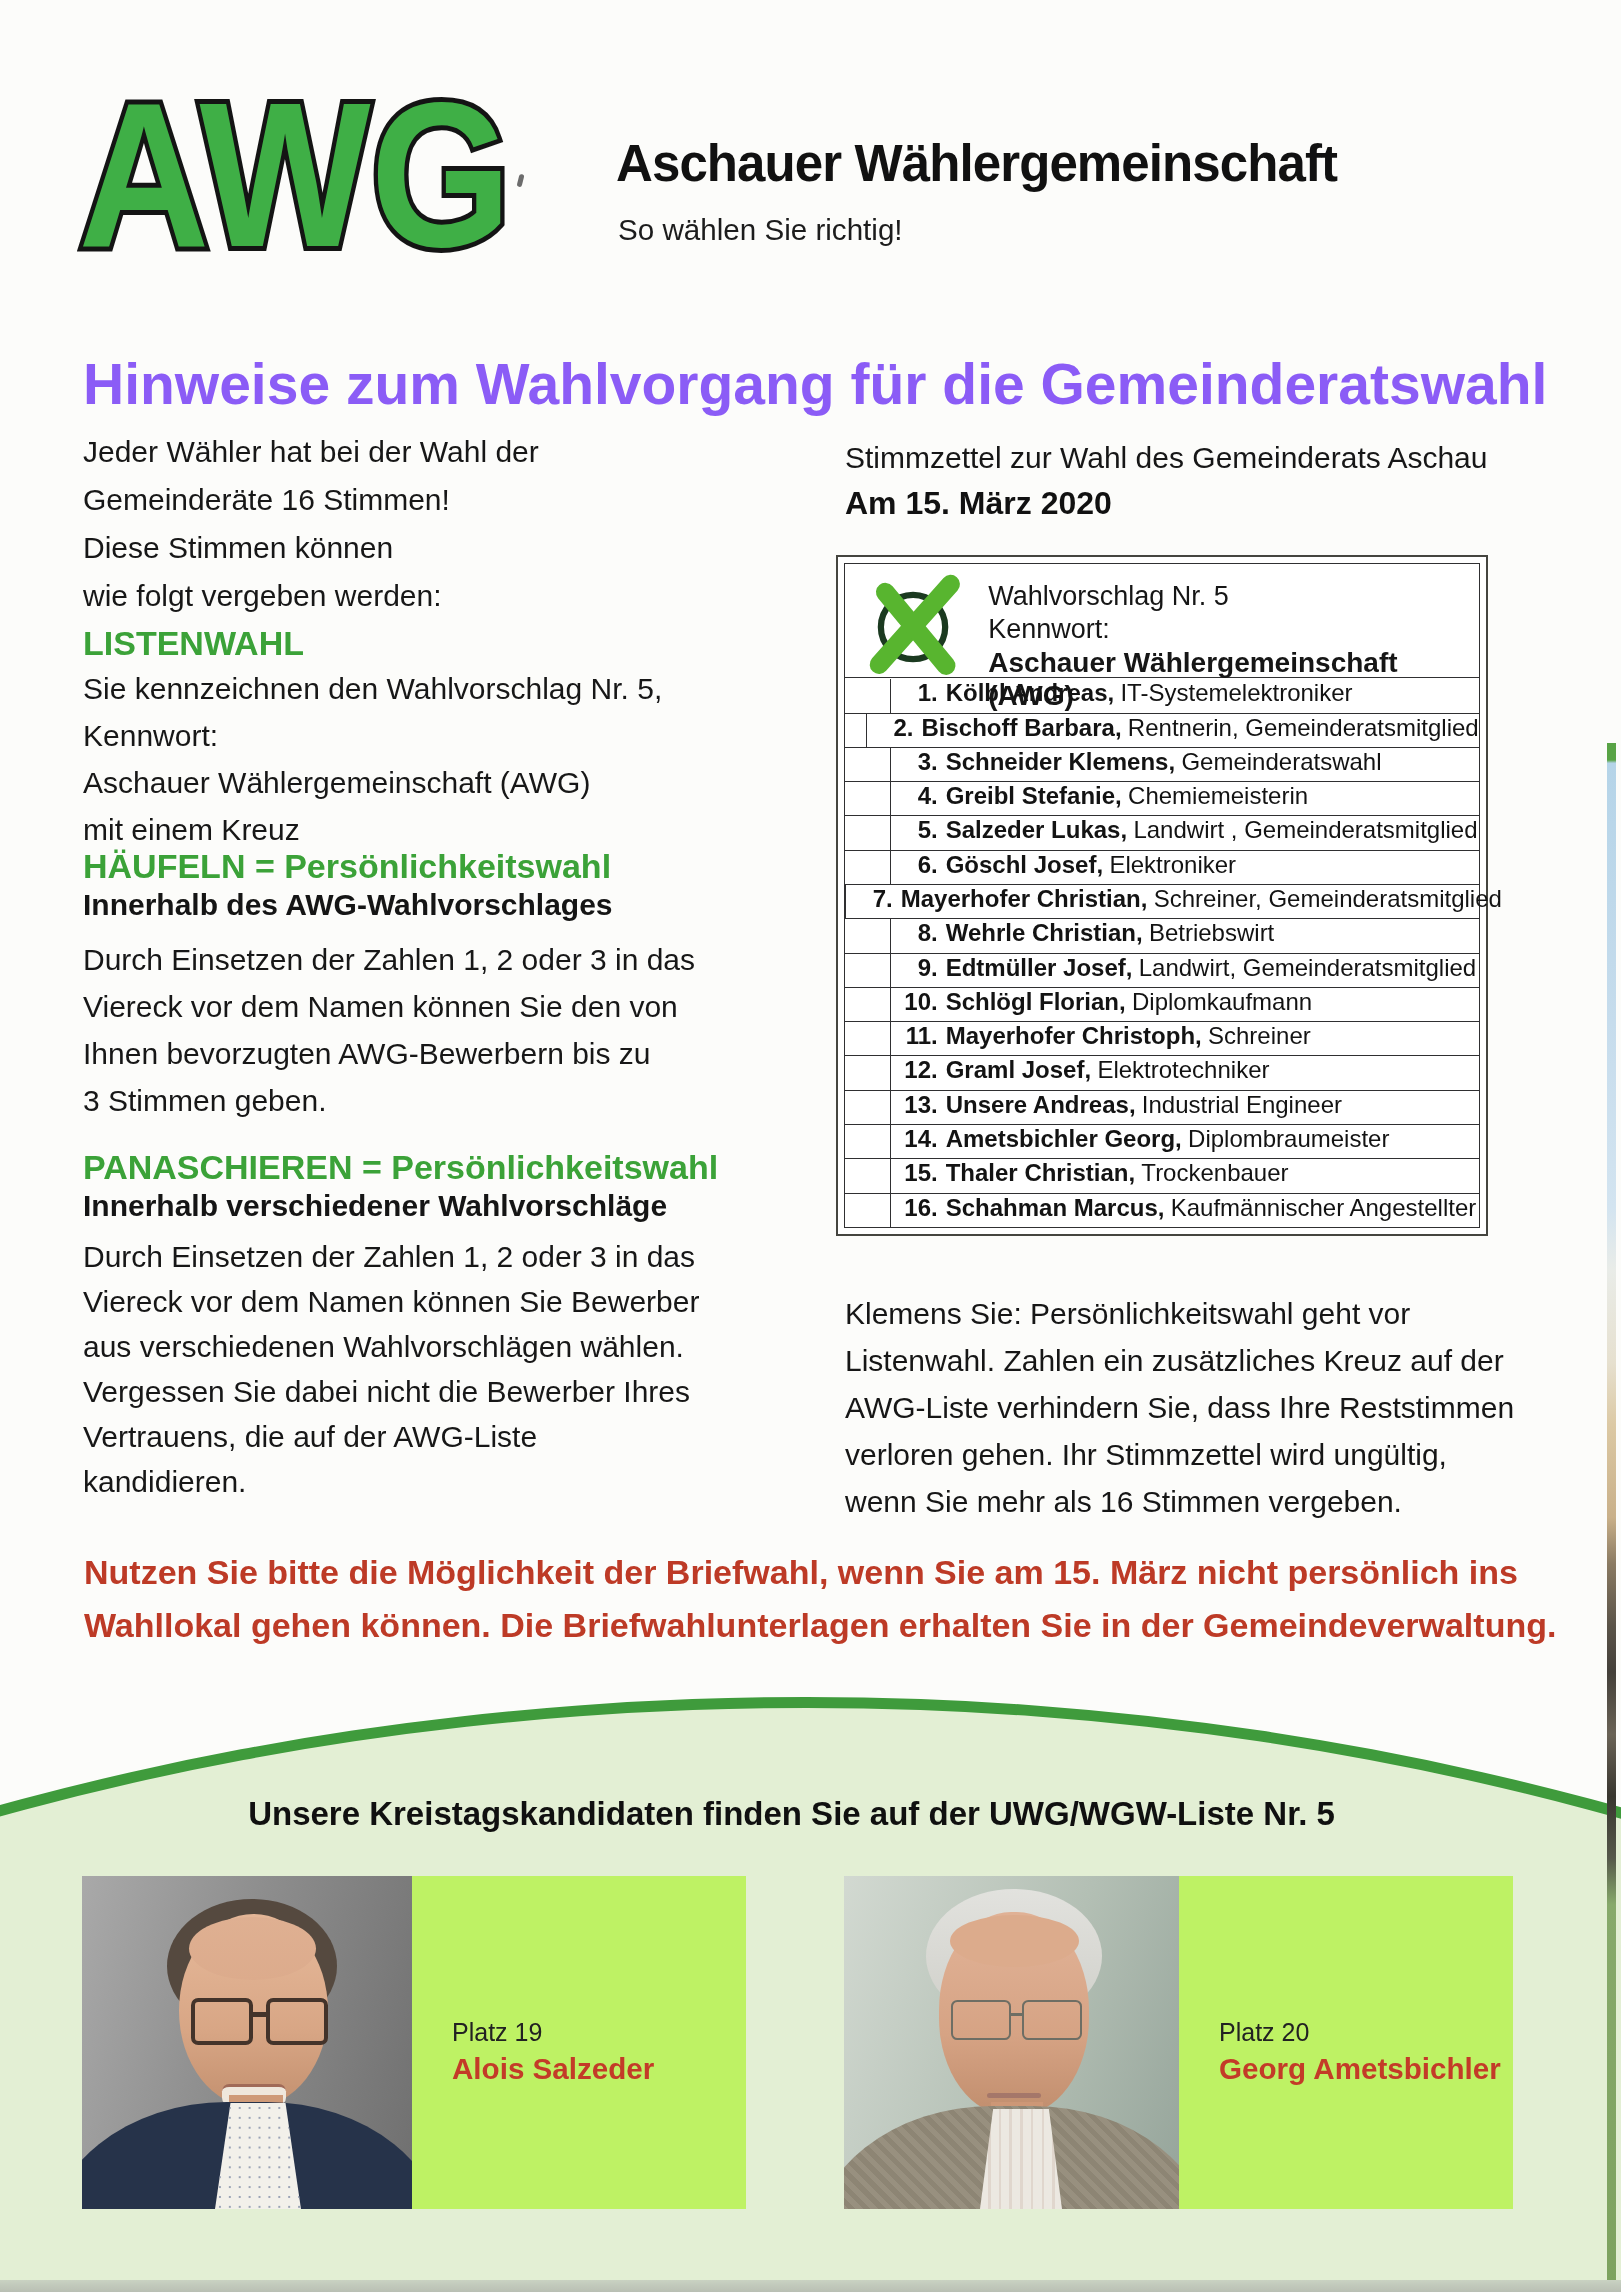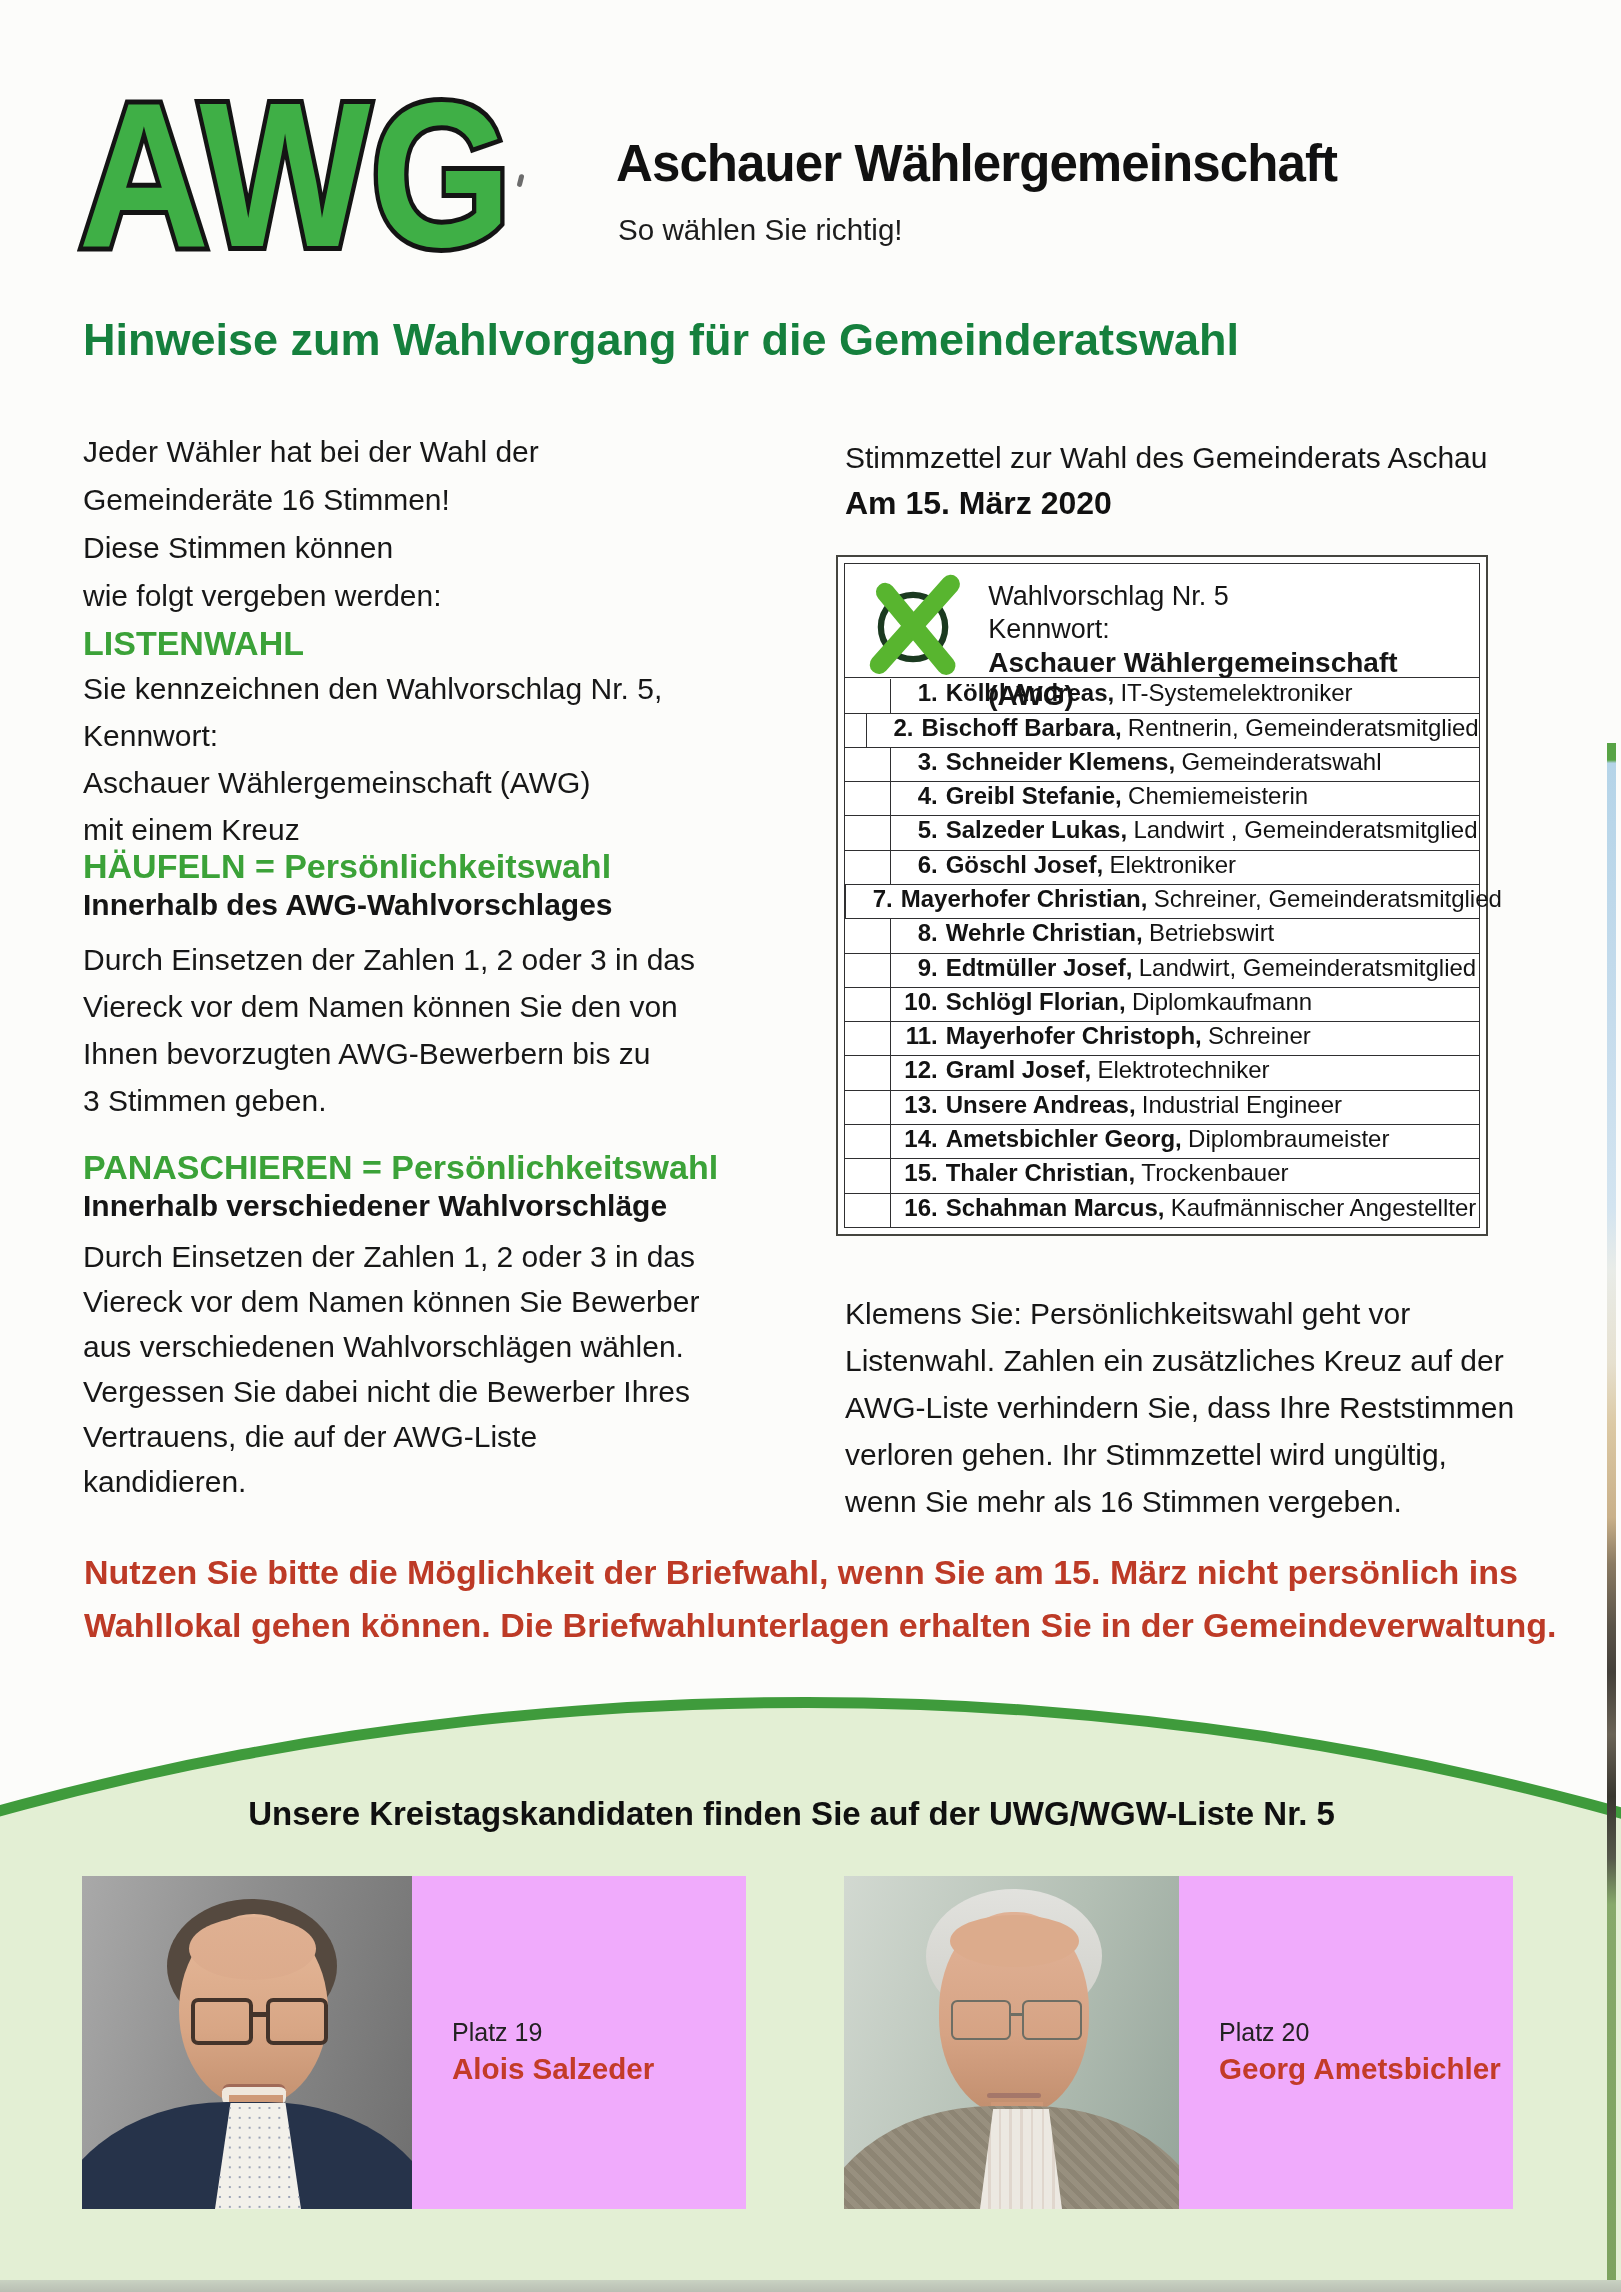--- a/index.html
+++ b/index.html
@@ -5,21 +5,21 @@
   html,body{margin:0;padding:0;background:#e8e8e6;}
   .page{position:relative;width:1621px;height:2293px;background:#fcfcfa;overflow:hidden;
         font-family:"Liberation Sans", sans-serif;color:#161616;}
   .abs{position:absolute;}
 
   
   .logo-svg{position:absolute;left:77px;top:79px;width:461px;height:184px;}
   .org-title{position:absolute;left:616px;top:134px;font-size:51px;font-weight:bold;
              letter-spacing:-0.9px;color:#111;}
   .tagline{position:absolute;left:618px;top:213px;font-size:29.6px;color:#1c1c1c;}
-  .headline{position:absolute;left:83px;top:314px;font-size:45px;font-weight:bold;color:#15803d;}
+  .headline{position:absolute;left:83px;top:351px;font-size:57px;font-weight:bold;color:#8b5cf6;}
   .artifact{position:absolute;left:518px;top:174px;width:4.5px;height:13.4px;background:#3c3c3c;
             border-radius:2.7px;transform:rotate(14deg);opacity:.75;}
 
   
   .body-txt{font-size:30px;line-height:48px;color:#171717;}
   .lh52 .ln{line-height:47px;} .lh54 .ln{line-height:48px;} .lh50 .ln{line-height:45px;}
   .green-h{font-size:34px;font-weight:bold;color:#3ba238;}
   .sub-bold{font-size:30px;font-weight:bold;color:#151515;}
   .runs b{font-weight:normal;}
 
@@ -57,21 +57,21 @@
   #note .ln{line-height:47px;font-size:30px;}
 
   
   #brief{left:84px;top:1546px;font-size:34px;font-weight:bold;color:#bd3a26;line-height:53px;}
 
   
   .green-ellipse{left:-1522px;top:1697px;width:4657px;height:3493px;border-radius:50%;
                  background:#e3efd4;border:11.6px solid #3f9b3c;box-sizing:border-box;}
   .footer-heading{left:0;top:1795px;width:1583px;text-align:center;font-size:33px;
                   font-weight:bold;color:#101010;}
-  .card-label{background:#f0abfc;}
+  .card-label{background:#bef264;}
   #label-a{left:412px;top:1876px;width:334px;height:333px;}
   #label-b{left:1179px;top:1876px;width:334px;height:333px;}
   .platz{font-size:25px;color:#222;margin:142px 0 5.4px 40px;}
   .cand-name{font-size:29.6px;font-weight:bold;color:#c33b28;margin-left:40px;}
 
   
   .photo{overflow:hidden;}
   #photo-a{left:82px;top:1876px;width:330px;height:333px;
            background:linear-gradient(105deg,#a9a9a9 0%,#8d8d8d 45%,#6f6f6f 100%);}
   #photo-a .hair{position:absolute;left:85px;top:23px;width:170px;height:134px;border-radius:50%;

